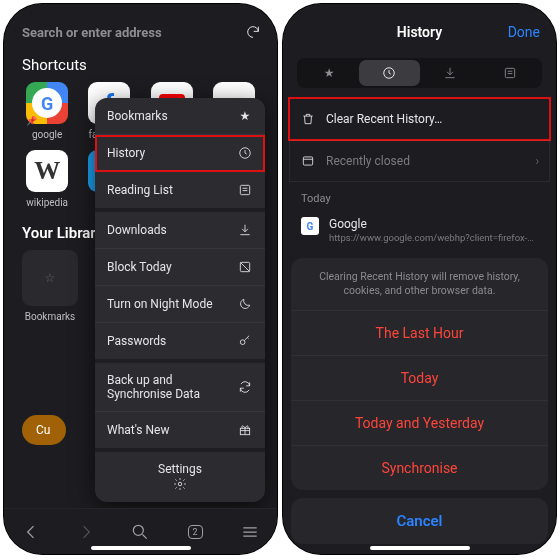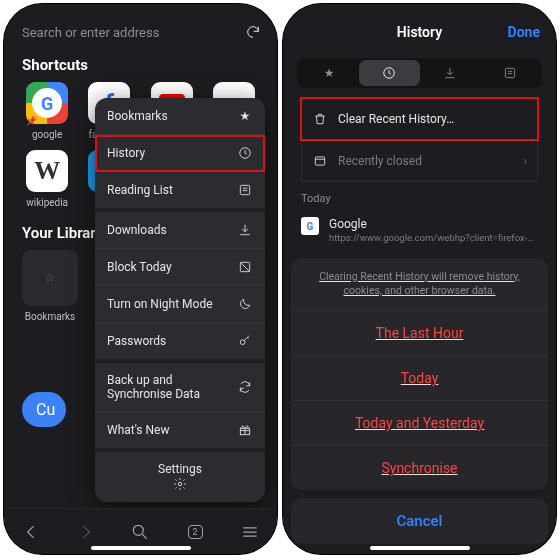--- a/index.html
+++ b/index.html
@@ -33,26 +33,27 @@
   
   .addrbar {
     display: flex;
     align-items: center;
     padding: 0 16px 0 18px;
     height: 44px;
     color: #8d8d92;
     font-size: 13px;
     gap: 6px;
     margin-top: 6px;
+    font-weight: bold;
   }
   .addrbar .text { flex: 1; }
   .section-title {
     color: #fff;
     font-size: 15px;
-    font-weight: 700;
+    font-weight: 400;
     padding: 2px 18px 8px;
   }
   .shortcuts {
     display: grid;
     grid-template-columns: repeat(4, 1fr);
     gap: 10px 12px;
     padding: 0 18px 10px;
   }
   .sc {
     display: flex;
@@ -121,52 +122,52 @@
     display:flex;align-items:center;justify-content:space-between;
     padding:10px 12px;
     border-bottom:1px solid rgba(255,255,255,0.05);
     color:#e5e5e7;
   }
   .mi:last-child{border-bottom:none;flex-direction:column;}
   .mi .lab{flex:1;}
   .mi.hl{outline:2px solid #d11;outline-offset:-2px;}
   .mi.sep{border-bottom:4px solid #1f1f23;}
   .micon{width:16px;height:16px;display:flex;align-items:center;justify-content:center;color:#e5e5e7;}
-  .cust{position:absolute;left:18px;bottom:127px;background:#3b82f6;border-radius:24px;padding:8px 6px 8px 14px;font-size:16px;color:#fff;width:44px;overflow:hidden;}
+  .cust{position:absolute;left:18px;bottom:109px;background:#a16207;border-radius:24px;padding:8px 6px 8px 14px;font-size:12px;color:#fff;width:44px;overflow:hidden;}
 
   
   .navbar{
     height:44px;display:flex;align-items:center;justify-content:center;position:relative;font-size:14px;font-weight:600;color:#fff;
     margin-top:6px;
   }
-  .done{position:absolute;right:16px;color:#2a84ff;font-weight:700;}
+  .done{position:absolute;right:16px;color:#2a84ff;font-weight:400;}
   .seg{
     margin:4px 14px 10px;display:flex;background:#141416;border-radius:8px;padding:2px;height:30px;
   }
   .seg .s{flex:1;display:flex;align-items:center;justify-content:center;color:#8d8d92;}
   .seg .s.active{background:#3b3b40;border-radius:7px;color:#fff;}
   .row{
-    margin:0 18px;border:1px solid rgba(255,255,255,0.06);padding:12px 10px;display:flex;align-items:center;gap:10px;color:#e5e5e7;font-size:12px;
+    margin:0 6px;border:1px solid rgba(255,255,255,0.06);padding:12px 10px;display:flex;align-items:center;gap:10px;color:#e5e5e7;font-size:12px;
   }
   .row.hl{outline:2px solid #d11;outline-offset:-1px;}
   .row.dim{color:#7a7a80;}
   .row .chev{margin-left:auto;color:#666;}
   .sect{padding:10px 18px 4px;color:#8a8a90;font-size:11px;}
   .hitem{
     margin:0 14px;padding:8px 4px;display:flex;gap:10px;align-items:flex-start;
   }
   .fav{width:18px;height:18px;border-radius:3px;background:#fff;display:flex;align-items:center;justify-content:center;font-size:10px;font-weight:700;color:#4285f4;flex-shrink:0;}
   .fav.fb{color:#1877f2;}
   .htext{display:flex;flex-direction:column;gap:1px;min-width:0;}
   .ht{font-size:12px;color:#e5e5e7;}
   .hu{font-size:9.5px;color:#7a7a80;white-space:nowrap;overflow:hidden;text-overflow:ellipsis;}
 
   
   .sheet{position:absolute;left:8px;right:8px;bottom:10px;}
-  .card{background:#26262b;border-radius:12px;overflow:hidden;text-decoration:underline;}
+  .card{background:#26262b;border-radius:12px;overflow:hidden;}
   .desc{padding:12px 16px;font-size:10.5px;color:#8a8a90;text-align:center;line-height:1.35;}
   .opt{padding:14px;text-align:center;font-size:14px;color:#ff453a;border-top:1px solid rgba(255,255,255,0.05);}
   .cancel{margin-top:8px;background:#26262b;border-radius:12px;padding:14px;text-align:center;font-size:15px;color:#2a84ff;font-weight:600;}
 
   svg{stroke:currentColor;fill:none;stroke-width:1.5;}
 </style>
 </head>
 <body>
 
 <div class="phone">

